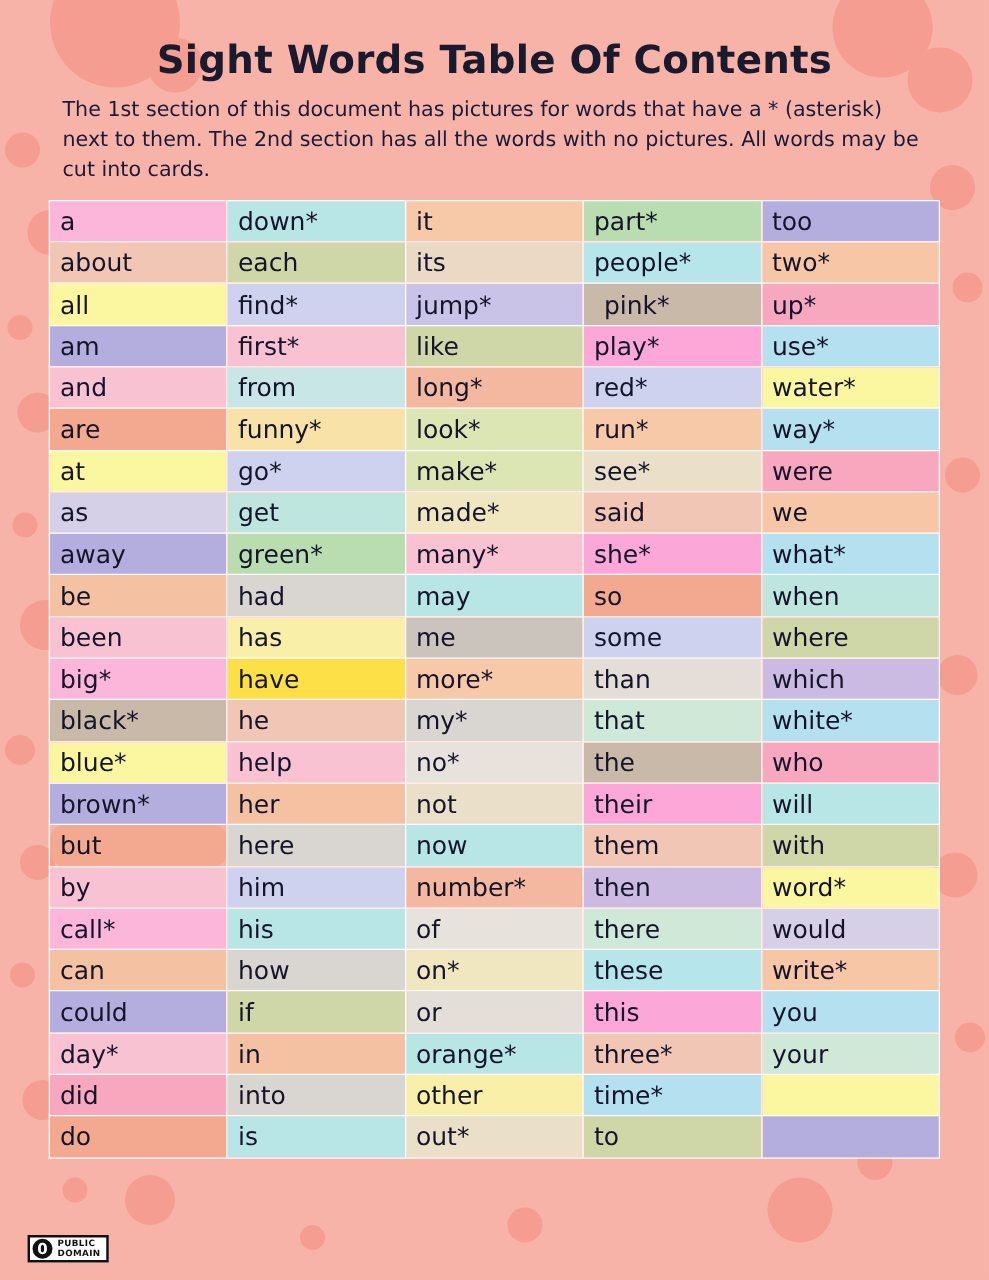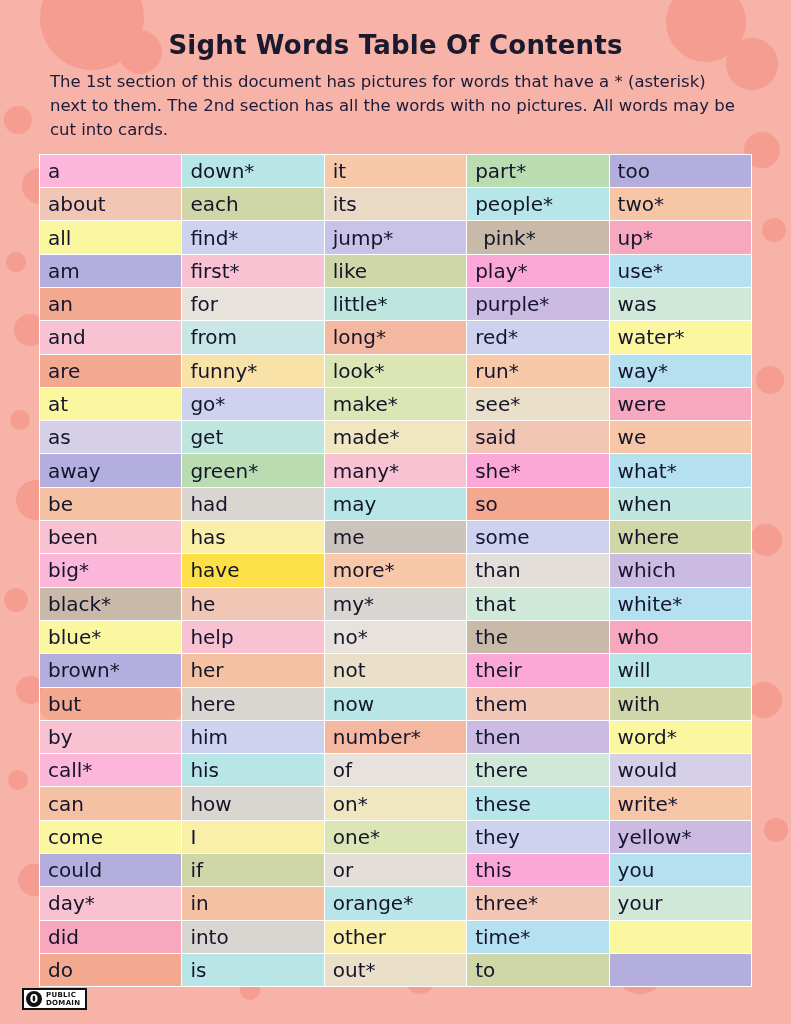--- a/index.html
+++ b/index.html
@@ -27,21 +27,21 @@
   .page {
     position: relative;
     z-index: 2;
     padding: 22px 28px 0 28px;
     box-sizing: border-box;
   }
   .title {
     text-align: center;
     font-family: "DejaVu Sans", sans-serif;
     font-weight: bold;
-    font-size: 26px;
+    font-size: 31px;
     color: #1a1a2e;
     letter-spacing: 0.2px;
     margin: 8px 0 10px 0;
   }
   .intro {
     font-size: 16.5px;
     color: #1a1a3a;
     line-height: 1.45;
     margin: 0 22px 12px 22px;
     text-align: left;
@@ -158,27 +158,20 @@
           <td style="background: rgb(247, 168, 191);">up*</td>
         </tr>
         <tr>
           <td style="background: rgb(179, 174, 222);">am</td>
           <td style="background: rgb(249, 194, 210);">first*</td>
           <td style="background: rgb(207, 214, 168);">like</td>
           <td style="background: rgb(251, 168, 216);">play*</td>
           <td style="background: rgb(181, 224, 240);">use*</td>
         </tr>
         <tr>
-          <td style="background: rgb(243, 169, 143);">an</td>
-          <td style="background: rgb(232, 226, 220);">for</td>
-          <td style="background: rgb(191, 230, 222);">little*</td>
-          <td style="background: rgb(203, 187, 226);">purple*</td>
-          <td style="background: rgb(207, 232, 216);">was</td>
-        </tr>
-        <tr>
           <td style="background: rgb(249, 194, 210);">and</td>
           <td style="background: rgb(201, 230, 230);">from</td>
           <td style="background: rgb(244, 184, 160);">long*</td>
           <td style="background: rgb(207, 210, 239);">red*</td>
           <td style="background: rgb(251, 246, 160);">water*</td>
         </tr>
         <tr>
           <td style="background: rgb(243, 169, 143);">are</td>
           <td style="background: rgb(249, 226, 168);">funny*</td>
           <td style="background: rgb(219, 230, 180);">look*</td>
@@ -268,27 +261,20 @@
           <td style="background: rgb(232, 226, 220);">of</td>
           <td style="background: rgb(207, 232, 216);">there</td>
           <td style="background: rgb(214, 207, 232);">would</td>
         </tr>
         <tr>
           <td style="background: rgb(244, 194, 162);">can</td>
           <td style="background: rgb(217, 213, 208);">how</td>
           <td style="background: rgb(240, 230, 192);">on*</td>
           <td style="background: rgb(182, 230, 233);">these</td>
           <td style="background: rgb(246, 198, 166);">write*</td>
-        </tr>
-        <tr>
-          <td style="background: rgb(251, 246, 160);">come</td>
-          <td style="background: rgb(249, 239, 168);">I</td>
-          <td style="background: rgb(219, 230, 180);">one*</td>
-          <td style="background: rgb(207, 210, 239);">they</td>
-          <td style="background: rgb(203, 187, 226);">yellow*</td>
         </tr>
         <tr>
           <td style="background: rgb(179, 174, 222);">could</td>
           <td style="background: rgb(207, 214, 168);">if</td>
           <td style="background: rgb(227, 222, 216);">or</td>
           <td style="background: rgb(251, 168, 216);">this</td>
           <td style="background: rgb(181, 224, 240);">you</td>
         </tr>
         <tr>
           <td style="background: rgb(249, 194, 210);">day*</td>

